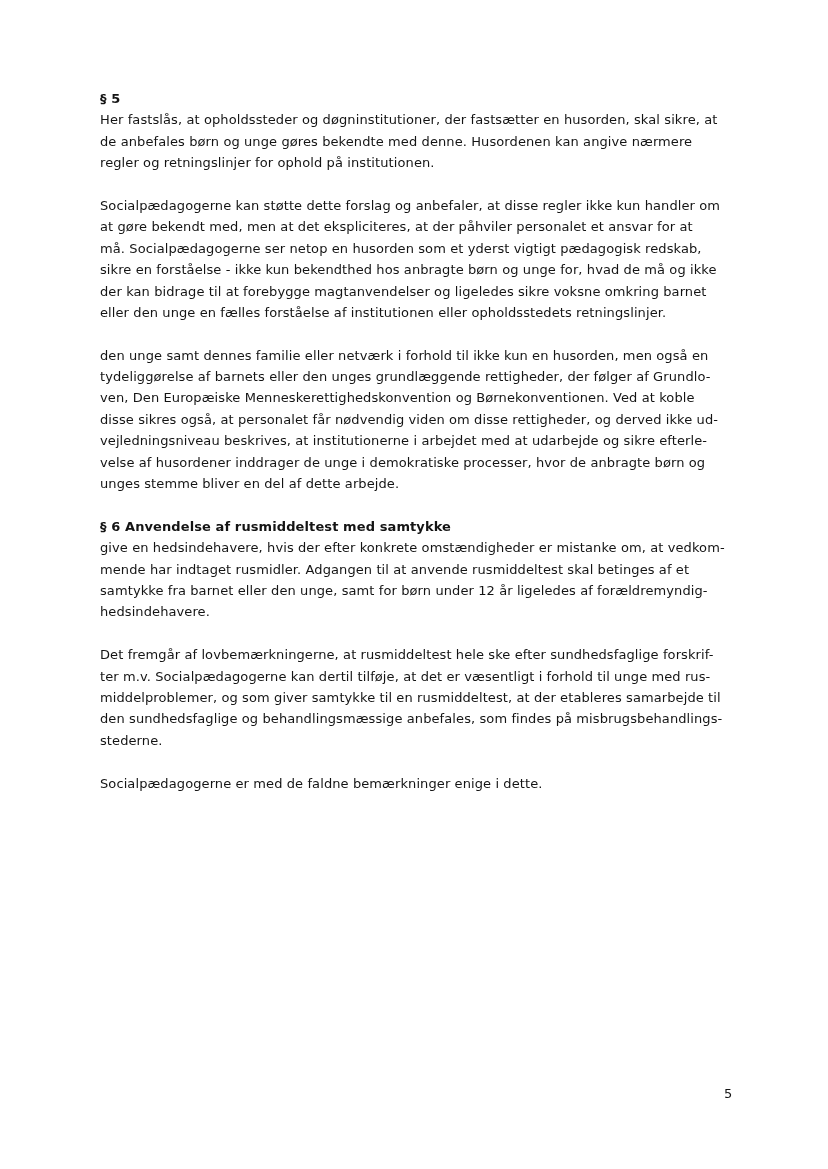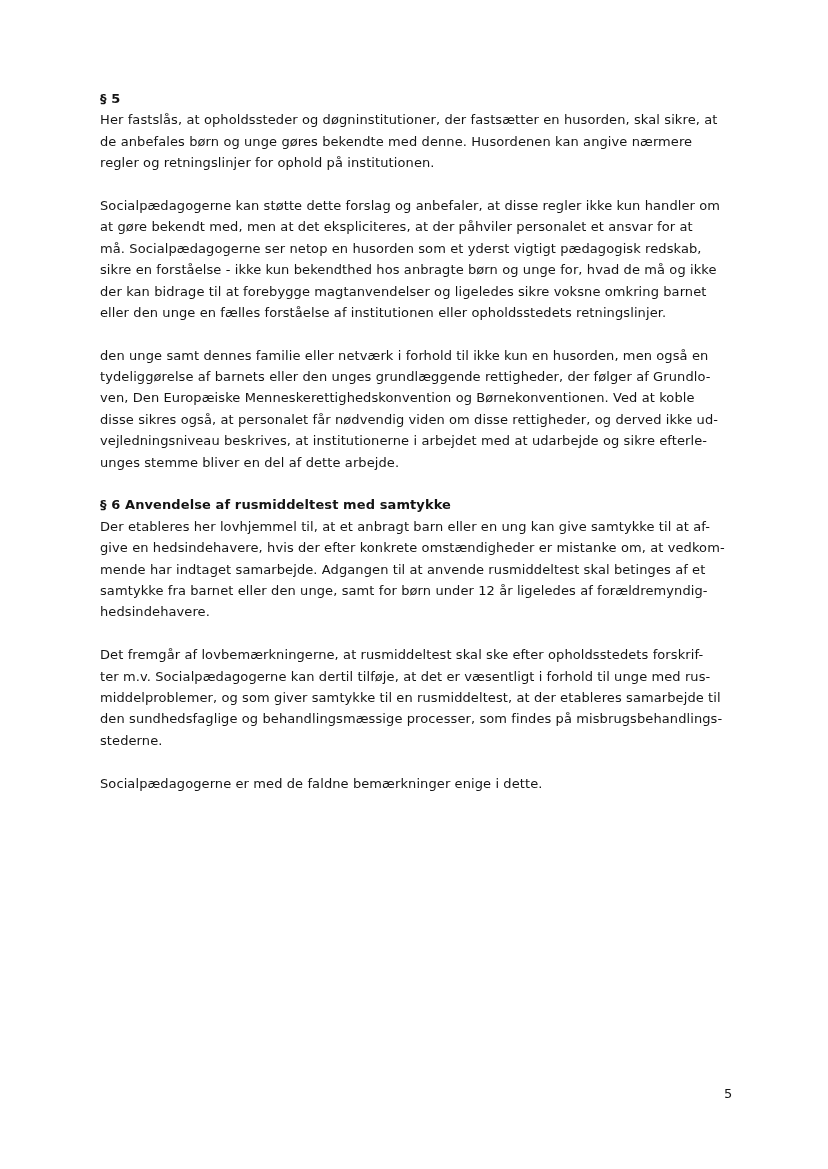--- a/index.html
+++ b/index.html
@@ -66,37 +66,37 @@
         <div class="line">sikre en forståelse - ikke kun bekendthed hos anbragte børn og unge for, hvad de må og ikke</div>
         <div class="line">der kan bidrage til at forebygge magtanvendelser og ligeledes sikre voksne omkring barnet</div>
         <div class="line">eller den unge en fælles forståelse af institutionen eller opholdsstedets retningslinjer.</div>
       </div>
       <div class="block paragraph">
         <div class="line">den unge samt dennes familie eller netværk i forhold til ikke kun en husorden, men også en</div>
         <div class="line">tydeliggørelse af barnets eller den unges grundlæggende rettigheder, der følger af Grundlo-</div>
         <div class="line">ven, Den Europæiske Menneskerettighedskonvention og Børnekonventionen. Ved at koble</div>
         <div class="line">disse sikres også, at personalet får nødvendig viden om disse rettigheder, og derved ikke ud-</div>
         <div class="line">vejledningsniveau beskrives, at institutionerne i arbejdet med at udarbejde og sikre efterle-</div>
+        <div class="line">velse af husordener inddrager de unge i demokratiske processer, hvor de anbragte børn og</div>
         <div class="line">unges stemme bliver en del af dette arbejde.</div>
       </div>
       <div class="block heading">
         <div class="line">§ 6 Anvendelse af rusmiddeltest med samtykke</div>
       </div>
       <div class="block paragraph">
-        <div class="line">Der etableres her lovhjemmel til, at et anbragt barn eller en ung kan give samtykke til at af-</div>
         <div class="line">give en hedsindehavere, hvis der efter konkrete omstændigheder er mistanke om, at vedkom-</div>
-        <div class="line">mende har indtaget samarbejde. Adgangen til at anvende rusmiddeltest skal betinges af et</div>
+        <div class="line">mende har indtaget rusmidler. Adgangen til at anvende rusmiddeltest skal betinges af et</div>
         <div class="line">samtykke fra barnet eller den unge, samt for børn under 12 år ligeledes af forældremyndig-</div>
         <div class="line">hedsindehavere.</div>
       </div>
       <div class="block paragraph">
-        <div class="line">Det fremgår af lovbemærkningerne, at rusmiddeltest skal ske efter opholdsstedets forskrif-</div>
+        <div class="line">Det fremgår af lovbemærkningerne, at rusmiddeltest hele ske efter sundhedsfaglige forskrif-</div>
         <div class="line">ter m.v. Socialpædagogerne kan dertil tilføje, at det er væsentligt i forhold til unge med rus-</div>
         <div class="line">middelproblemer, og som giver samtykke til en rusmiddeltest, at der etableres samarbejde til</div>
-        <div class="line">den sundhedsfaglige og behandlingsmæssige processer, som findes på misbrugsbehandlings-</div>
+        <div class="line">den sundhedsfaglige og behandlingsmæssige anbefales, som findes på misbrugsbehandlings-</div>
         <div class="line">stederne.</div>
       </div>
       <div class="block paragraph">
         <div class="line">Socialpædagogerne er med de faldne bemærkninger enige i dette.</div>
       </div>
     </div>
   <div class="page-number">5</div>
 </div>
 
 </body></html>

